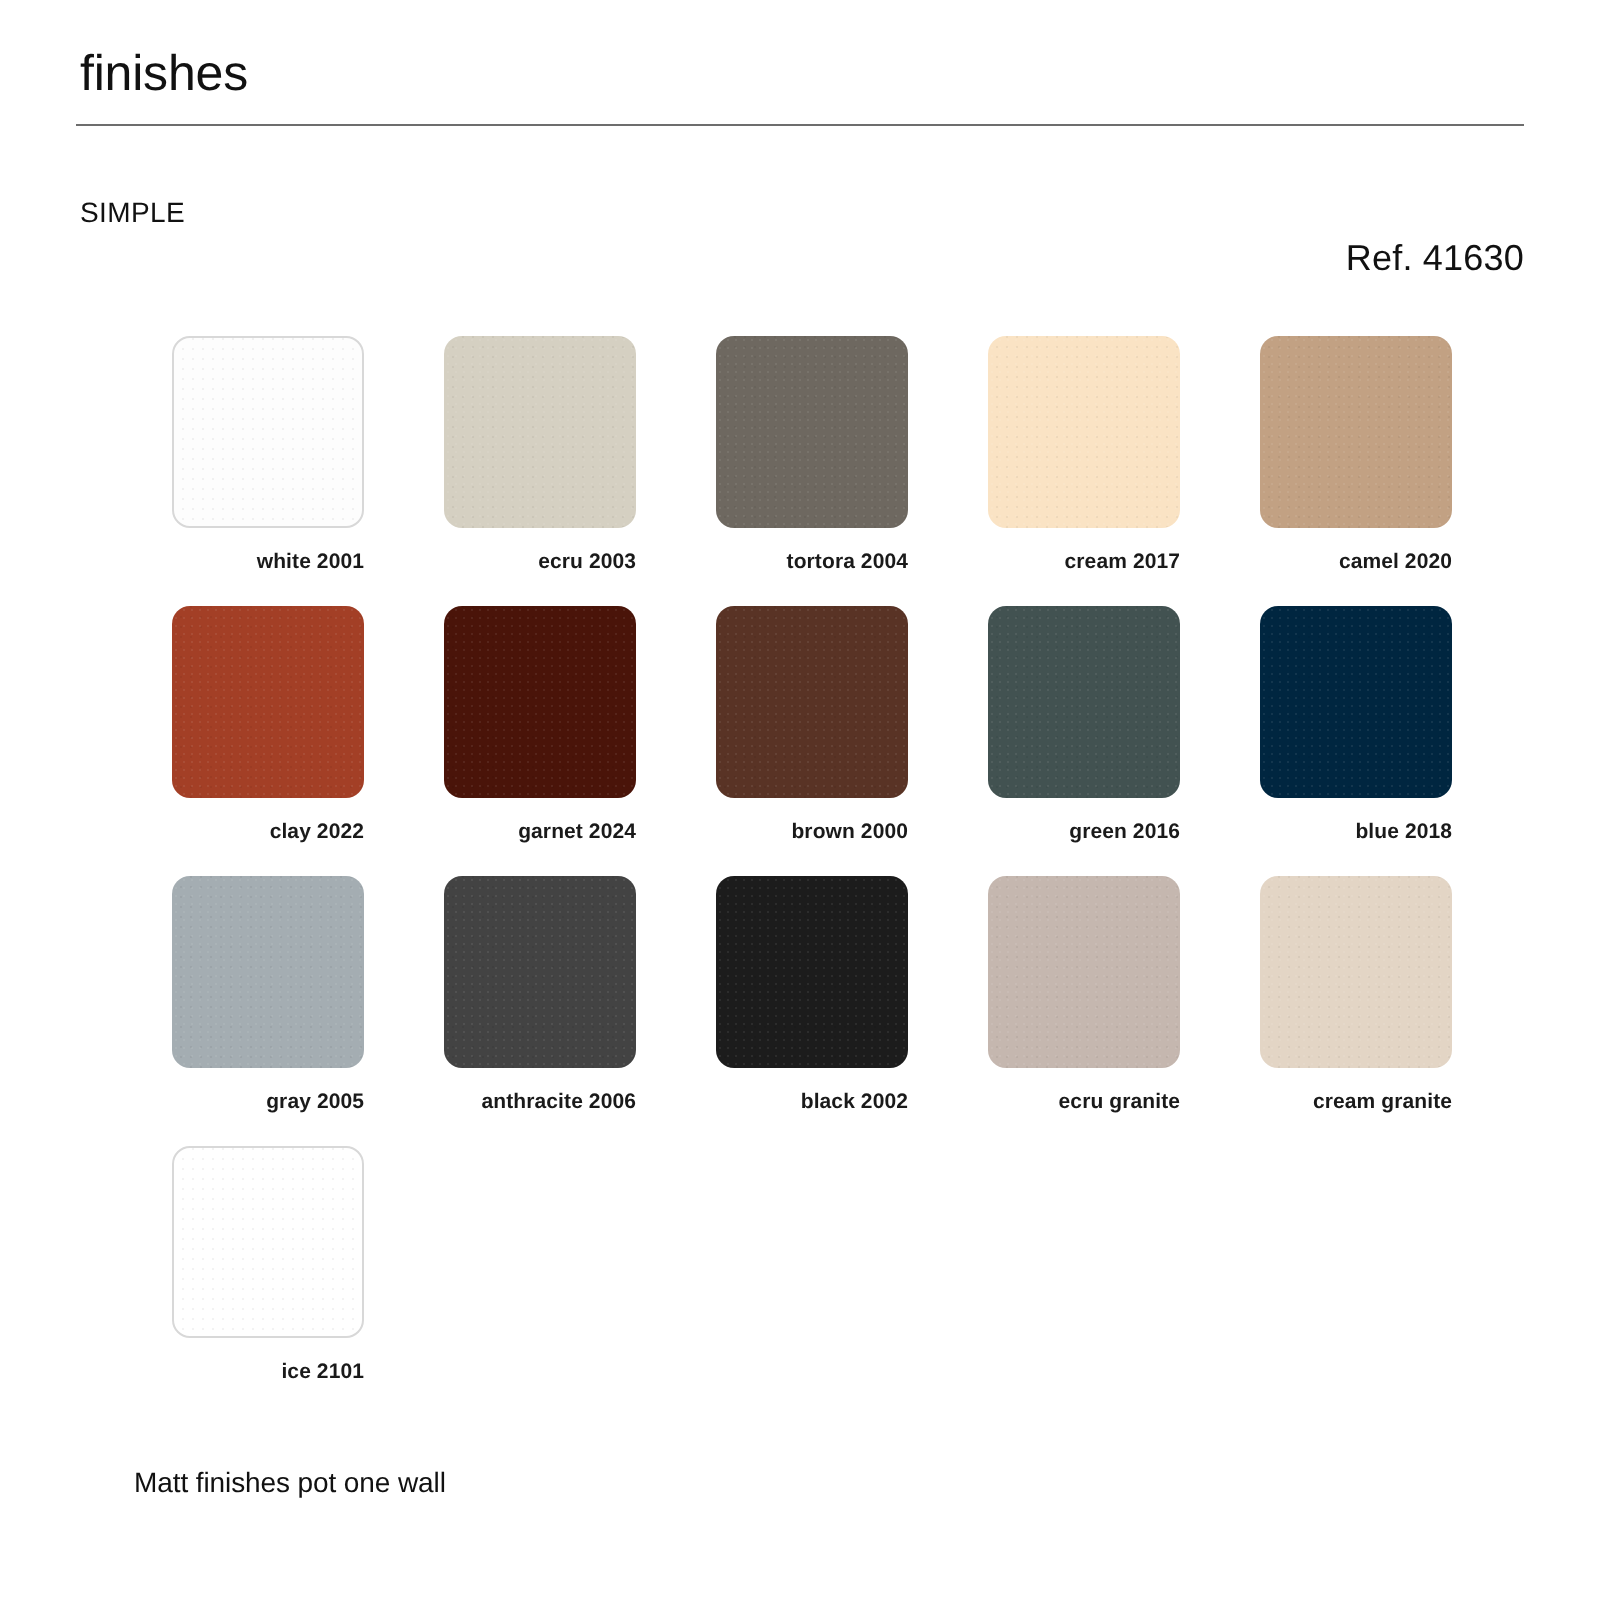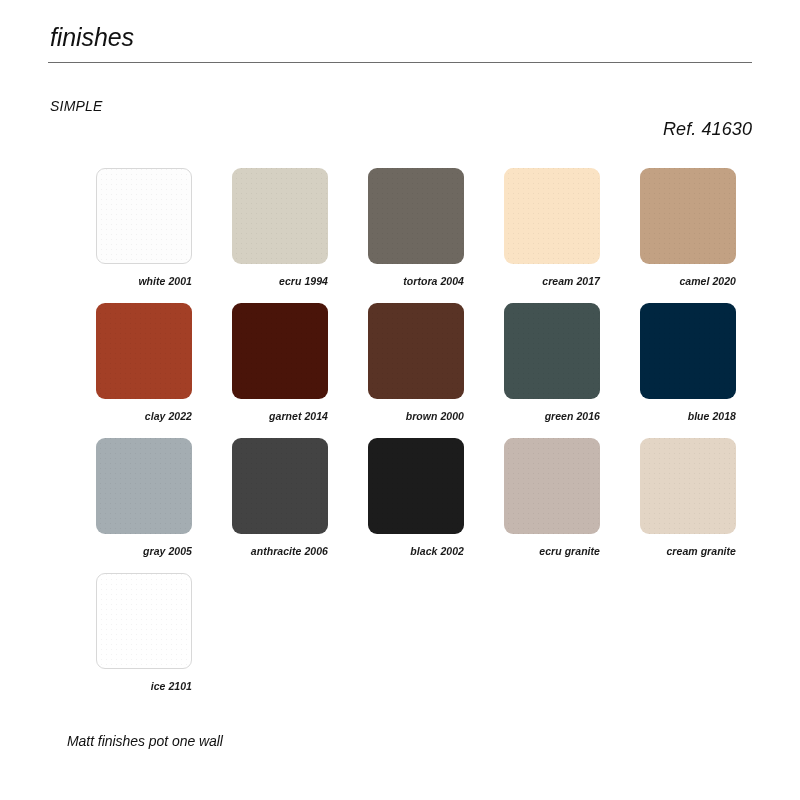--- a/index.html
+++ b/index.html
@@ -13,22 +13,21 @@
     font-family: "Liberation Sans", sans-serif;
     color: #1a1a1a;
     overflow: hidden;
   }
 
   .page {
     position: relative;
     width: 800px;
     height: 800px;
     box-sizing: border-box;
-    padding: 0 48px;
-    font-style: italic;
+    padding: 0 38px;
   }
 
   
   .page-header {
     padding-top: 24px;
   }
   .page-title {
     font-size: 25px;
     font-weight: 400;
     letter-spacing: -0.1px;
@@ -138,41 +137,41 @@
     <div class="collection-ref">Ref. 41630</div>
   </div>
 
   <div class="swatch-grid">
       <div class="swatch-cell">
         <div class="swatch-chip bordered" style="background-color: rgb(253, 253, 253);"></div>
         <div class="swatch-label">white 2001</div>
       </div>
       <div class="swatch-cell">
         <div class="swatch-chip" style="background-color: rgb(213, 208, 194);"></div>
-        <div class="swatch-label">ecru 1994</div>
+        <div class="swatch-label">ecru 2003</div>
       </div>
       <div class="swatch-cell">
         <div class="swatch-chip" style="background-color: rgb(110, 104, 96);"></div>
         <div class="swatch-label">tortora 2004</div>
       </div>
       <div class="swatch-cell">
         <div class="swatch-chip" style="background-color: rgb(250, 227, 196);"></div>
         <div class="swatch-label">cream 2017</div>
       </div>
       <div class="swatch-cell">
         <div class="swatch-chip" style="background-color: rgb(194, 161, 131);"></div>
         <div class="swatch-label">camel 2020</div>
       </div>
       <div class="swatch-cell">
         <div class="swatch-chip" style="background-color: rgb(163, 63, 38);"></div>
         <div class="swatch-label">clay 2022</div>
       </div>
       <div class="swatch-cell">
         <div class="swatch-chip" style="background-color: rgb(74, 20, 9);"></div>
-        <div class="swatch-label">garnet 2014</div>
+        <div class="swatch-label">garnet 2024</div>
       </div>
       <div class="swatch-cell">
         <div class="swatch-chip" style="background-color: rgb(89, 51, 37);"></div>
         <div class="swatch-label">brown 2000</div>
       </div>
       <div class="swatch-cell">
         <div class="swatch-chip" style="background-color: rgb(66, 82, 81);"></div>
         <div class="swatch-label">green 2016</div>
       </div>
       <div class="swatch-cell">

